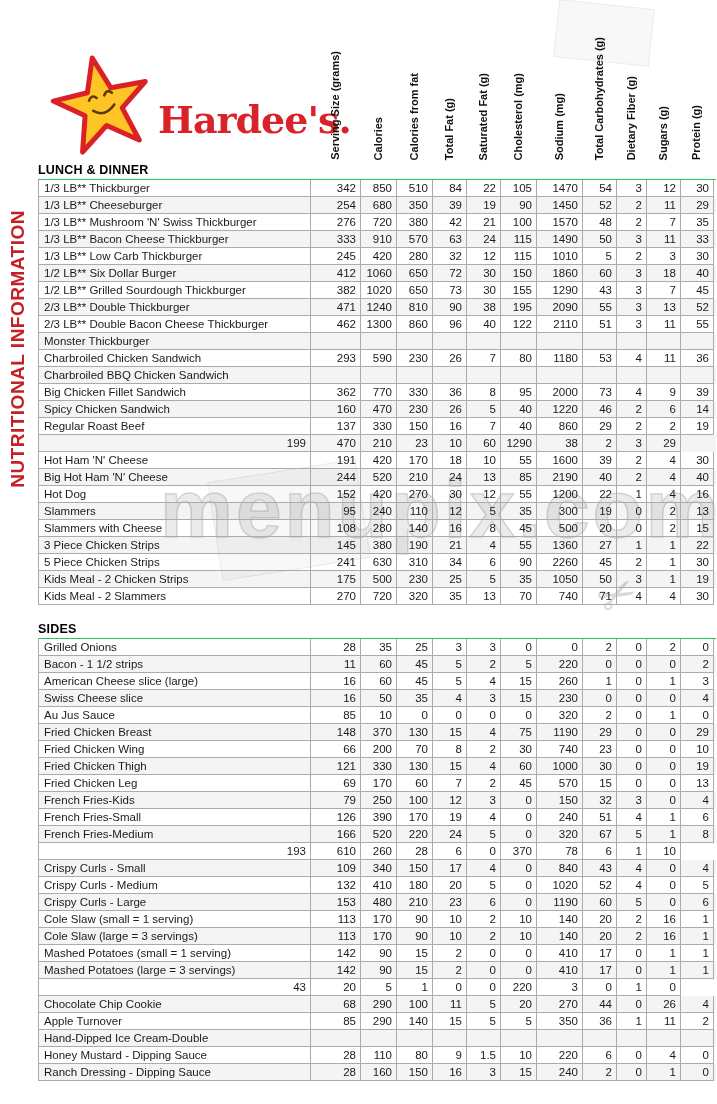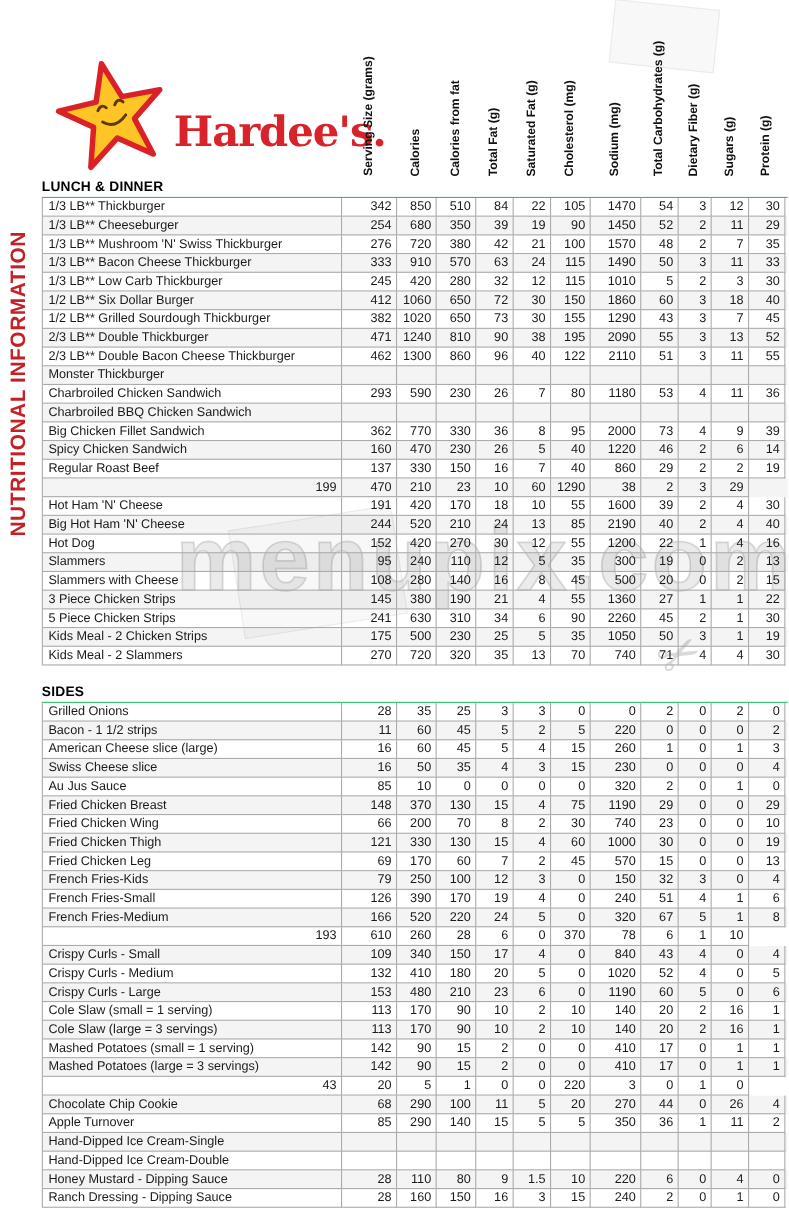--- a/index.html
+++ b/index.html
@@ -810,34 +810,20 @@
           <div class="cell num">15</div>
           <div class="cell num">5</div>
           <div class="cell num">5</div>
           <div class="cell num">350</div>
           <div class="cell num">36</div>
           <div class="cell num">1</div>
           <div class="cell num">11</div>
           <div class="cell num">2</div>
         </div>
         <div class="grid trow">
-          <div class="cell label">Hand-Dipped Ice Cream-Single</div>
-          <div class="cell num"></div>
-          <div class="cell num"></div>
-          <div class="cell num"></div>
-          <div class="cell num"></div>
-          <div class="cell num"></div>
-          <div class="cell num"></div>
-          <div class="cell num"></div>
-          <div class="cell num"></div>
-          <div class="cell num"></div>
-          <div class="cell num"></div>
-          <div class="cell num"></div>
-        </div>
-        <div class="grid trow">
           <div class="cell label">Hand-Dipped Ice Cream-Double</div>
           <div class="cell num"></div>
           <div class="cell num"></div>
           <div class="cell num"></div>
           <div class="cell num"></div>
           <div class="cell num"></div>
           <div class="cell num"></div>
           <div class="cell num"></div>
           <div class="cell num"></div>
           <div class="cell num"></div>

